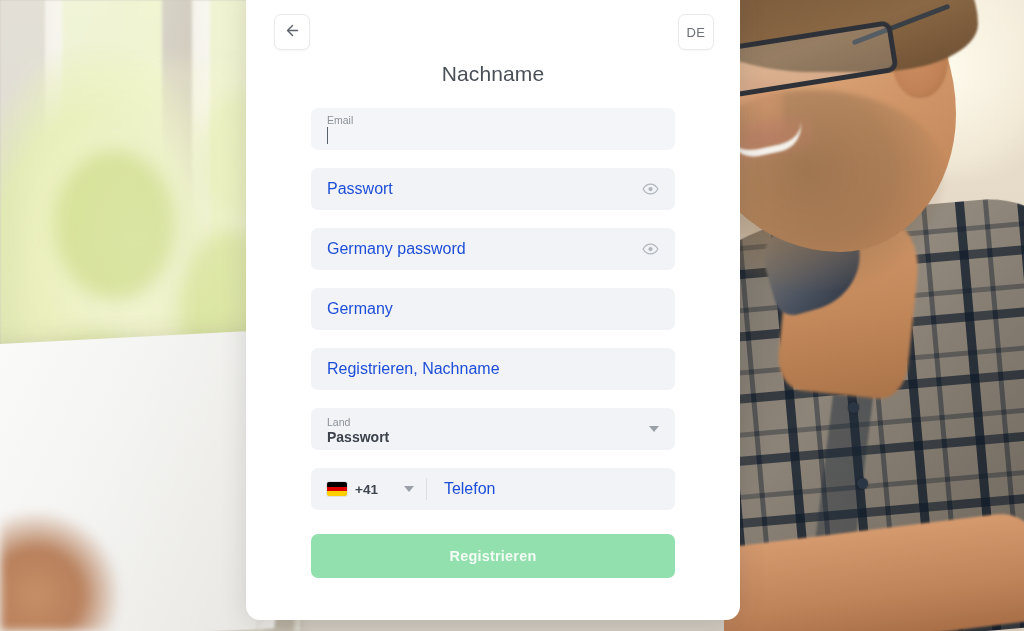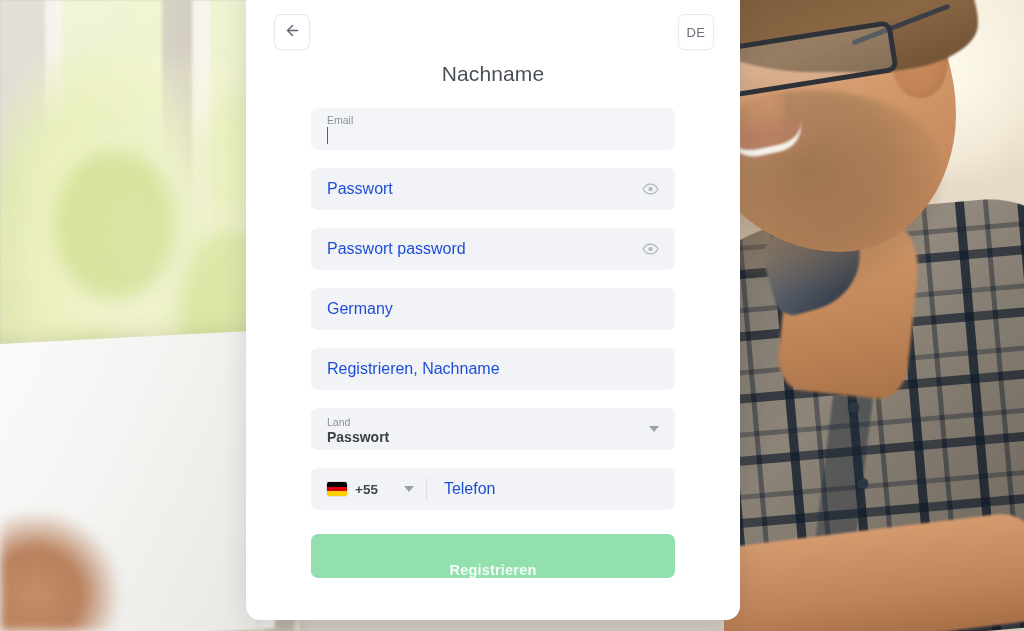--- a/index.html
+++ b/index.html
@@ -465,21 +465,21 @@
     padding-left: 17px;
     cursor: text;
   }
 
   .submit {
     margin-top: 24px;
     height: 44px;
     border-radius: 7px;
     background: #92e0ad;
     display: flex;
-    align-items: flex-end;
+    align-items: center;
     justify-content: center;
     cursor: pointer;
     border: none;
     width: 100%;
   }
   .submit-label {
     font-size: 14.5px;
     color: rgba(255,255,255,0.88);
     font-weight: bold;
     letter-spacing: 0.2px;
@@ -559,21 +559,21 @@
         <span class="placeholder">Passwort</span>
         <span class="eye">
           <svg width="17" height="17" viewBox="0 0 24 24" fill="none" stroke="#b2b7bf" stroke-width="1.8" stroke-linecap="round" stroke-linejoin="round">
             <path d="M1.5 12s4-7 10.5-7 10.5 7 10.5 7-4 7-10.5 7S1.5 12 1.5 12z"></path>
             <circle cx="12" cy="12" r="3" fill="#b2b7bf" stroke="none"></circle>
           </svg>
         </span>
       </div>
 
       <div class="field">
-        <span class="placeholder">Passwort password</span>
+        <span class="placeholder">Germany password</span>
         <span class="eye">
           <svg width="17" height="17" viewBox="0 0 24 24" fill="none" stroke="#b2b7bf" stroke-width="1.8" stroke-linecap="round" stroke-linejoin="round">
             <path d="M1.5 12s4-7 10.5-7 10.5 7 10.5 7-4 7-10.5 7S1.5 12 1.5 12z"></path>
             <circle cx="12" cy="12" r="3" fill="#b2b7bf" stroke="none"></circle>
           </svg>
         </span>
       </div>
 
       <div class="field">
         <span class="placeholder">Germany</span>
@@ -589,21 +589,21 @@
         <span class="select-caret"></span>
       </div>
 
       <div class="field phone-field">
         <div class="cc-box">
           <span class="flag">
             <span style="background:#000000"></span>
             <span style="background:#dd0000"></span>
             <span style="background:#ffce00"></span>
           </span>
-          <span class="cc-code">+55</span>
+          <span class="cc-code">+41</span>
           <span class="cc-caret"></span>
         </div>
         <div class="divider"></div>
         <div class="phone-input">
           <span class="placeholder">Telefon</span>
         </div>
       </div>
 
       <div class="submit">
         <span class="submit-label">Registrieren</span>

